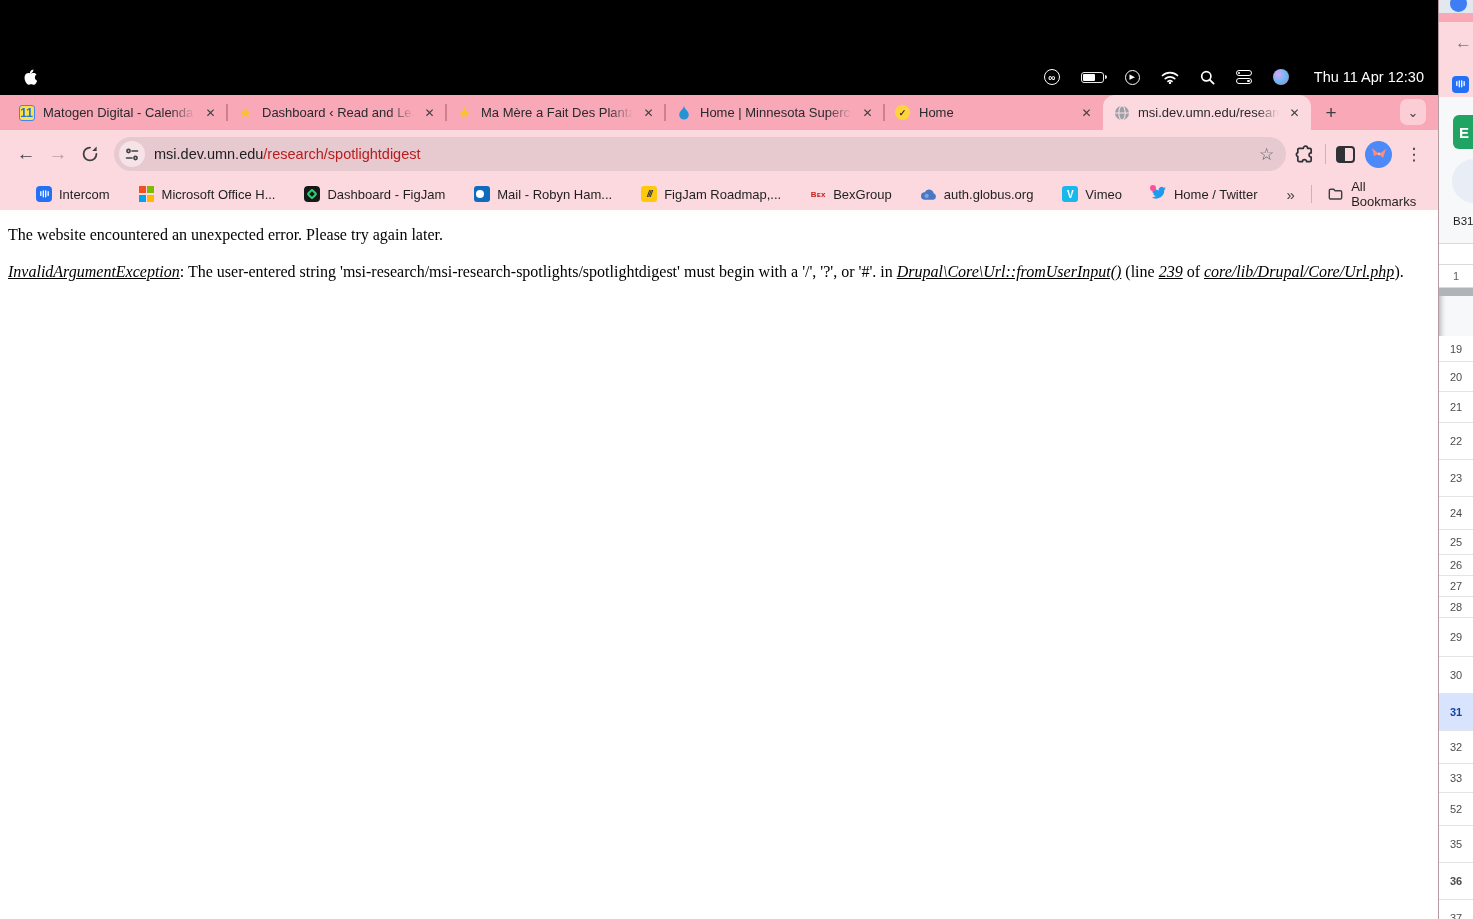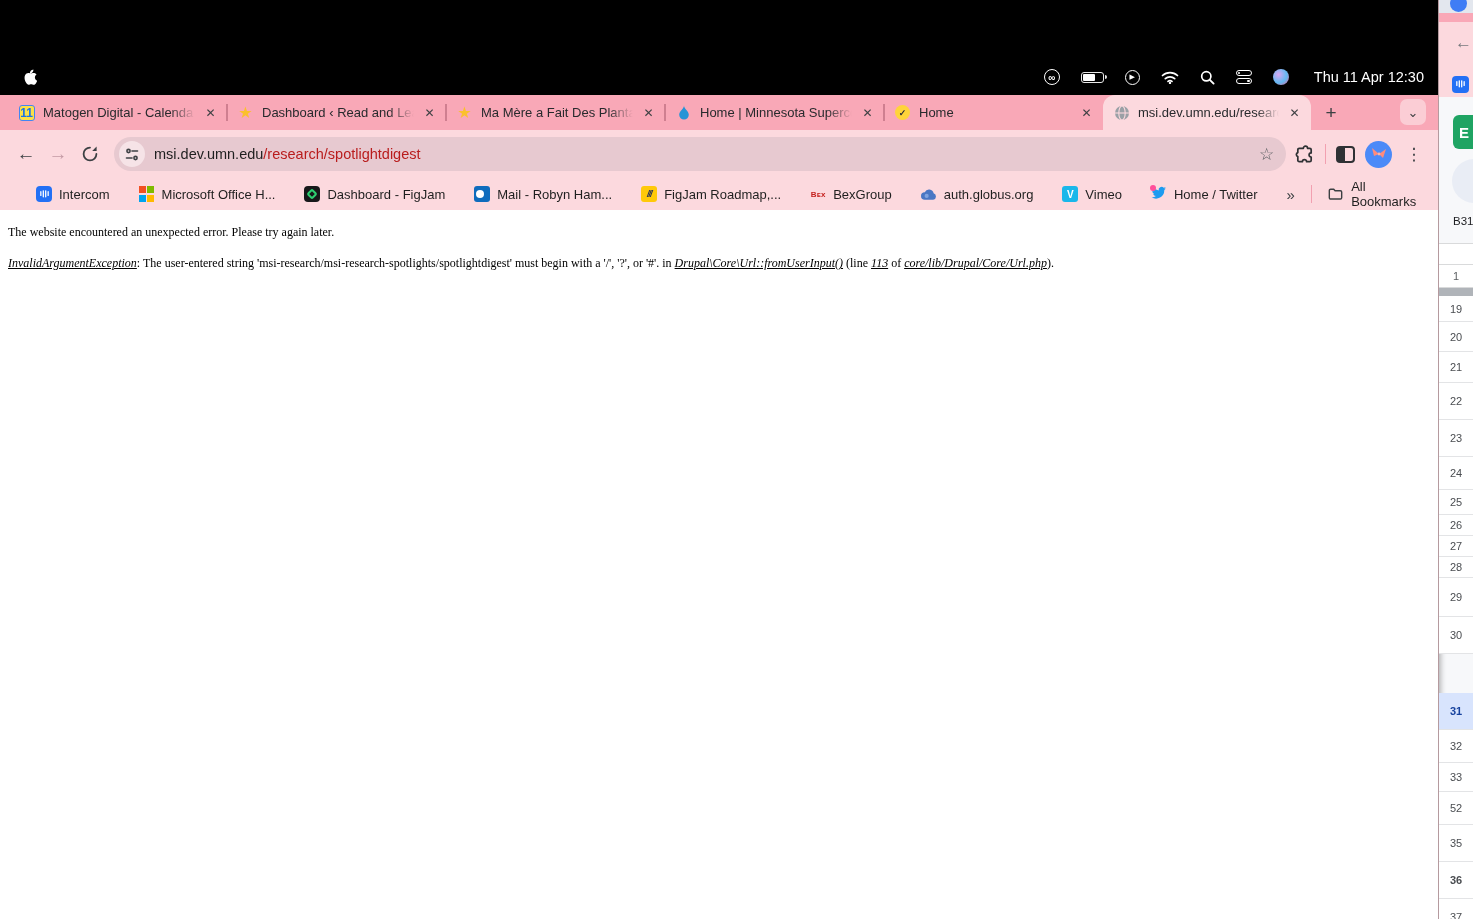--- a/index.html
+++ b/index.html
@@ -80,21 +80,21 @@
   .f-outlook { width:16px; height:16px; border-radius:3px; background:#0f6cbd; position:relative; }
   .f-outlook::after { content:""; position:absolute; left:2px; top:4px; width:8px; height:8px; border-radius:50%; background:#fff; }
   .f-figroad { width:16px; height:16px; border-radius:3px; background:#ffc909; color:#1e2a5e; font-weight:bold; font-style:italic; font-size:9px; display:flex; align-items:center; justify-content:center; letter-spacing:-1px; }
   .f-bex { color:#c5221f; font-weight:bold; font-size:8px; letter-spacing:0.2px; }
   .f-vimeo { width:16px; height:16px; border-radius:3px; background:#1ab7ea; color:#fff; font-weight:bold; font-size:10px; display:flex; align-items:center; justify-content:center; }
   .f-twitter { position:relative; width:16px; height:16px; }
   .f-twitter .dot { position:absolute; left:-1px; top:-1px; width:6px; height:6px; border-radius:50%; background:#ff4f9a; }
 
   
   .content { position:absolute; left:0; top:210px; width:100%; height:709px; background:#fff; font-family:"Liberation Serif", serif; color:#000; }
-  .content p { font-size:12px; margin:14px 0 0 8px; line-height:1.35; }
+  .content p { font-size:16px; margin:14px 0 0 8px; line-height:1.35; }
   .content p.err2 { margin-top:15px; }
   .it { font-style:italic;text-decoration:underline; }
 
   
   .side-window { position:absolute; left:1438px; top:0; width:35px; height:919px; background:#f7f8fa; border-left:1px solid rgba(100,40,48,.45); box-shadow:inset 4px 0 6px -3px rgba(0,0,0,.35); overflow:hidden; }
   .sw-top { position:absolute; left:0; top:0; width:100%; height:13px; background:#e3e7ee; }
   .sw-appdot { position:absolute; left:11px; top:-5px; width:17px; height:17px; border-radius:50%; background:#3f7df5; }
   .sw-appdot::after { content:""; position:absolute; right:-1px; top:-1px; width:6px; height:6px; border-radius:50%; background:#e8442e; }
   .sw-pink { position:absolute; left:0; top:13px; width:100%; height:9px; background:#f9a8b7; }
   .sw-toolbar { position:absolute; left:0; top:22px; width:100%; height:75px; background:#fcd9de; }
@@ -102,21 +102,21 @@
   .sw-intercom { position:absolute; left:13px; top:54px; width:17px; height:17px; border-radius:4px; background:#2370f5; display:flex; align-items:center; justify-content:center; }
   .sw-gray { position:absolute; left:0; top:97px; width:100%; height:146px; background:#f7f8fa; }
   .sw-sheets { position:absolute; left:14px; top:18px; width:26px; height:34px; border-radius:6px; background:#1fa463; color:#fff; font-weight:bold; font-size:15px; display:flex; align-items:center; padding-left:6px; }
   .sw-circle { position:absolute; left:13px; top:62px; width:44px; height:44px; border-radius:50%; background:#e9edf5; }
   .sw-namebox { position:absolute; left:0; top:118px; width:100%; font-size:11.5px; color:#202124; text-align:left; padding-left:14px; }
   .sw-hdr { position:absolute; left:0; top:243px; width:100%; height:22px; background:#fff; border-top:1px solid #d9dadb; border-bottom:1px solid #d9dadb; }
   .sw-row1 { position:absolute; left:0; top:265px; width:100%; height:23px; background:#fff; border-bottom:1px solid #d9dadb; color:#5b5e61; font-size:11px; display:flex; align-items:center; justify-content:center; }
   .sw-thick { position:absolute; left:0; top:288px; width:100%; height:8px; background:#b0b4b9; }
   .sw-rows { position:absolute; left:0; top:296px; width:100%; }
   .srow { width:100%; background:#fff; border-bottom:1px solid #e3e4e6; color:#4a4d51; font-size:11px; display:flex; align-items:center; justify-content:center; }
-  .srow.sel { background:#d8e4fd; color:#17429e; font-weight:bold;margin-top:39px; }
+  .srow.sel { background:#d8e4fd; color:#17429e; font-weight:bold; }
 
   svg { display:block; }
 </style>
 </head>
 <body>
 
 <div class="screen">
   <div class="main-window">
 
     <div class="menubar">
@@ -343,21 +343,21 @@
           <svg width="17" height="14" viewBox="0 0 17 14">
               <path d="M1.5 3 a1.5 1.5 0 0 1 1.5-1.5 h3.5 l1.6 1.8 h6 a1.5 1.5 0 0 1 1.5 1.5 v6.4 a1.5 1.5 0 0 1-1.5 1.5 h-11 A1.5 1.5 0 0 1 1.5 11.2z" fill="none" stroke="#3c4043" stroke-width="1.6"></path>
             </svg>
           <span>All Bookmarks</span>
         </span>
       </div>
     </div>
 
     <div class="content">
       <p>The website encountered an unexpected error. Please try again later.</p>
-      <p class="err2"><span class="it">InvalidArgumentException</span><span>: The user-entered string 'msi-research/msi-research-spotlights/spotlightdigest' must begin with a '/', '?', or '#'. in </span><span class="it">Drupal\Core\Url::fromUserInput()</span><span> (line </span><span class="it">113</span><span> of </span><span class="it">core/lib/Drupal/Core/Url.php</span><span>).</span></p>
+      <p class="err2"><span class="it">InvalidArgumentException</span><span>: The user-entered string 'msi-research/msi-research-spotlights/spotlightdigest' must begin with a '/', '?', or '#'. in </span><span class="it">Drupal\Core\Url::fromUserInput()</span><span> (line </span><span class="it">239</span><span> of </span><span class="it">core/lib/Drupal/Core/Url.php</span><span>).</span></p>
     </div>
   </div>
 
   <div class="side-window">
     <div class="sw-top">
       <span class="sw-appdot"></span>
     </div>
     <div class="sw-pink"></div>
     <div class="sw-toolbar">
       <span class="sw-back">←</span>
@@ -374,21 +374,21 @@
     </div>
     <div class="sw-gray">
       <span class="sw-sheets">E</span>
       <span class="sw-circle"></span>
       <span class="sw-namebox">B31</span>
     </div>
     <div class="sw-hdr"></div>
     <div class="sw-row1">1</div>
     <div class="sw-thick"></div>
     <div class="sw-rows" id="sheet-rows">
-        <div class="srow" style="height: 26px;">19</div>
+        <div class="srow" style="height: 26px; margin-top: 40px;">19</div>
         <div class="srow" style="height: 30px;">20</div>
         <div class="srow" style="height: 31px;">21</div>
         <div class="srow" style="height: 37px;">22</div>
         <div class="srow" style="height: 37px;">23</div>
         <div class="srow" style="height: 33px;">24</div>
         <div class="srow" style="height: 25px;">25</div>
         <div class="srow" style="height: 21px;">26</div>
         <div class="srow" style="height: 21px;">27</div>
         <div class="srow" style="height: 21px;">28</div>
         <div class="srow" style="height: 39px;">29</div>

